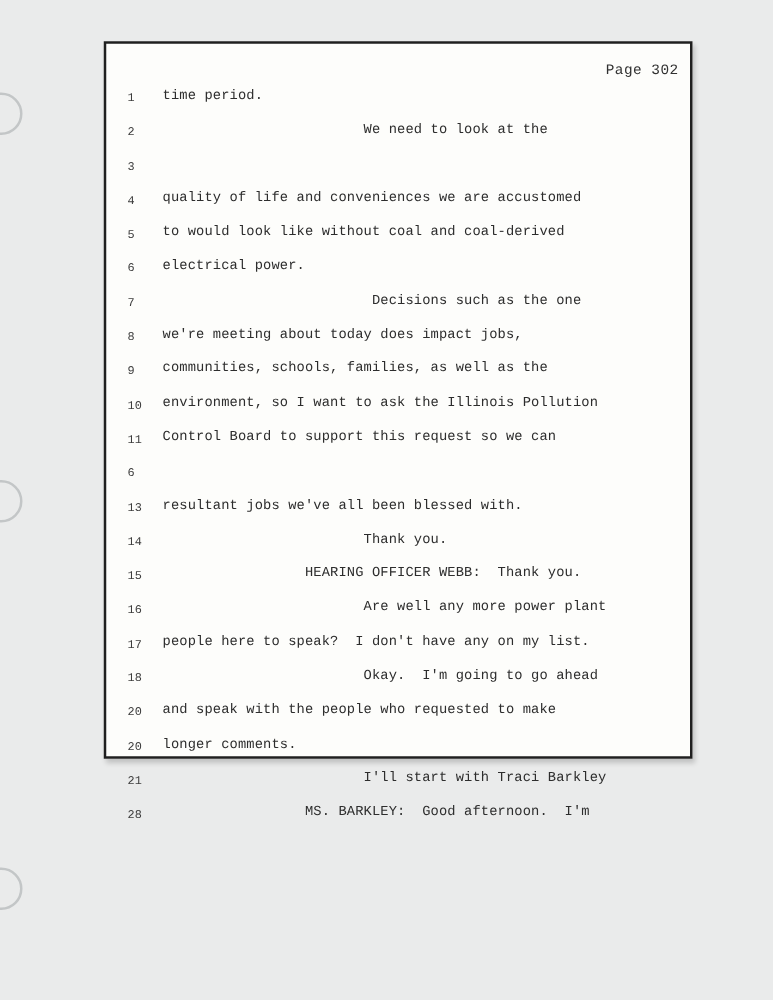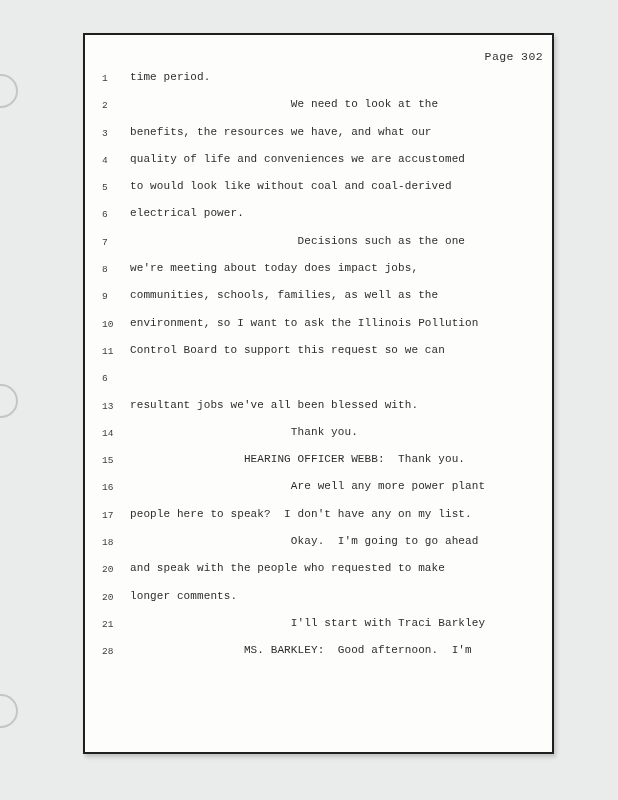--- a/index.html
+++ b/index.html
@@ -26,21 +26,21 @@
   }
   .hole-1 { top: 74px; }
   .hole-2 { top: 384px; }
   .hole-3 { top: 694px; }
 
   .page {
     position: absolute;
     left: 83px;
     top: 33px;
     width: 471px;
-    height: 721px;
+    height: 574px;
     box-sizing: border-box;
     background: #fdfdfb;
     border: 2px solid #1f1f1f;
     box-shadow: 2px 3px 4px rgba(0,0,0,0.18);
   }
   .page-label {
     position: absolute;
     top: 15px;
     right: 9px;
     font-size: 11.5px;
@@ -89,21 +89,20 @@
     <span class="text">time period.</span>
   </div>
 
   <div class="line">
     <span class="num">2</span>
     <span class="text">                        We need to look at the</span>
   </div>
 
   <div class="line">
     <span class="num">3</span>
-    <span class="text">benefits, the resources we have, and what our</span>
   </div>
 
   <div class="line">
     <span class="num">4</span>
     <span class="text">quality of life and conveniences we are accustomed</span>
   </div>
 
   <div class="line">
     <span class="num">5</span>
     <span class="text">to would look like without coal and coal-derived</span>

